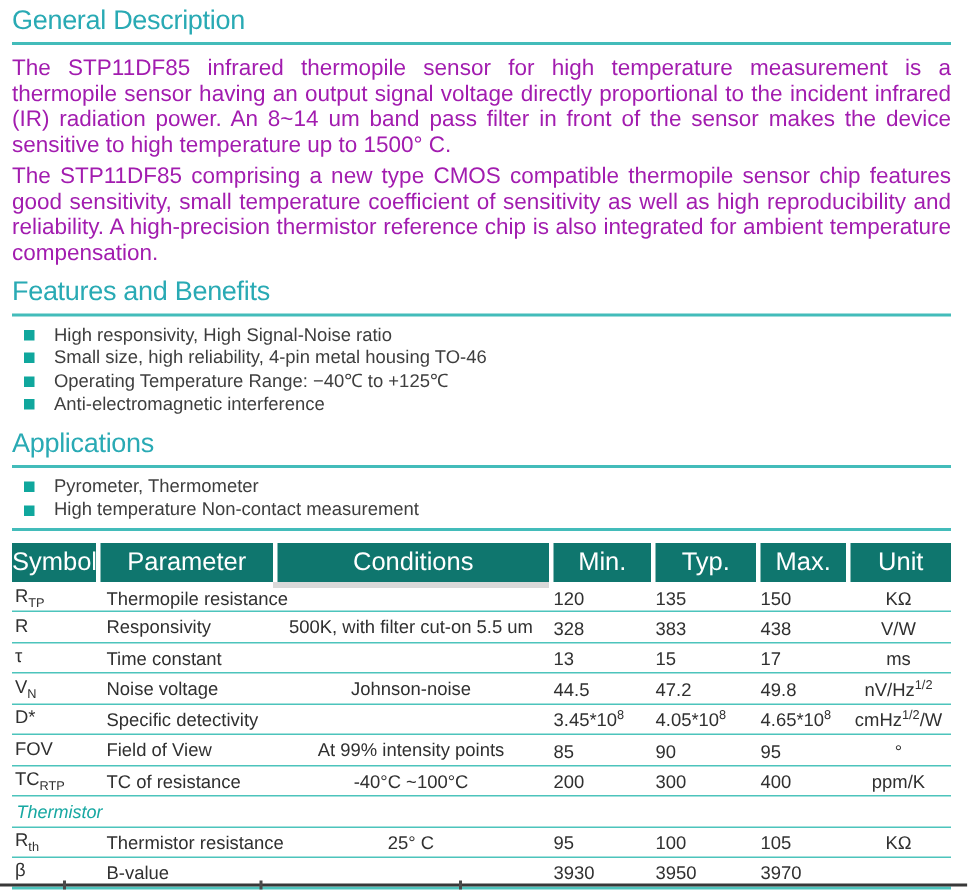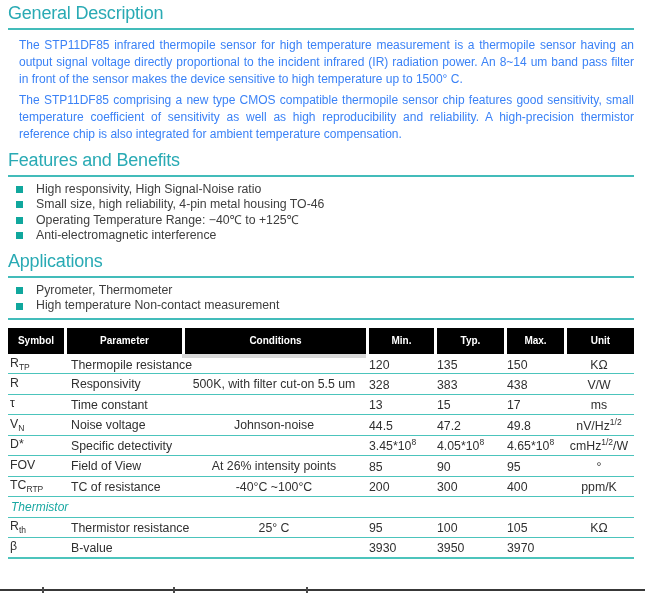--- a/index.html
+++ b/index.html
@@ -18,25 +18,24 @@
     font-size:18px;
     font-weight:normal;
     line-height:22px;
     letter-spacing:-0.2px;
   }
   .sec-note { font-size:12.5px; letter-spacing:0; }
   .rule { height:0; border-top:2px solid #43bcba; margin-top:4px; }
 
   .para {
     margin-top:7px;
-    font-size:12px;
+    font-size:15px;
     line-height:17px;
-    color:#3b82f6;
+    color:#a21caf;
     text-align:justify;
-    margin-left:11px;
   }
   .para + .para { margin-top:4px; }
 
   .h-gd { margin-top:2px; }
   .h-feat { margin-top:6px; }
   .h-app { margin-top:7px; }
   .h-ec  { margin-top:10px; }
 
   ul.bullets { list-style:none; margin-top:5px; }
   ul.bullets li {
@@ -50,22 +49,22 @@
     margin:0 13px 0 8px;
   }
 
   table.ec {
     margin-top:8px;
     border-collapse:separate; border-spacing:0;
     table-layout:fixed; width:626px;
     font-size:12.3px; color:#303030;
   }
   table.ec thead th {
-    background:#000000; color:#ffffff;
-    font-weight:bold; font-size:10px;
+    background:#0f766e; color:#ffffff;
+    font-weight:normal; font-size:17px;
     height:26px; text-align:center;
     border-left:3px solid #ffffff;
     overflow:visible;
   }
   table.ec thead th:first-child { border-left:none; }
   table.ec thead th.sh-cond { box-shadow:0 4px 0 0 #d9d9d9; }
   table.ec tbody td {
     height:20.5px; vertical-align:middle;
     border-bottom:1px solid #4cc4bc;
     white-space:nowrap; overflow:visible;
@@ -202,21 +201,21 @@
           <td class="td-par">Specific detectivity</td>
           <td class="td-con"></td>
           <td class="td-num"><span>3.45*10</span><sup>8</sup></td>
           <td class="td-num"><span>4.05*10</span><sup>8</sup></td>
           <td class="td-num"><span>4.65*10</span><sup>8</sup></td>
           <td class="td-unit"><span>cmHz</span><sup>1/2</sup><span>/W</span></td>
         </tr>
         <tr>
           <td class="td-sym"><span>FOV</span><sub></sub></td>
           <td class="td-par">Field of View</td>
-          <td class="td-con">At 26% intensity points</td>
+          <td class="td-con">At 99% intensity points</td>
           <td class="td-num"><span>85</span><sup></sup></td>
           <td class="td-num"><span>90</span><sup></sup></td>
           <td class="td-num"><span>95</span><sup></sup></td>
           <td class="td-unit"><span>°</span><sup></sup><span></span></td>
         </tr>
         <tr>
           <td class="td-sym"><span>TC</span><sub>RTP</sub></td>
           <td class="td-par">TC of resistance</td>
           <td class="td-con">-40°C ~100°C</td>
           <td class="td-num"><span>200</span><sup></sup></td>

